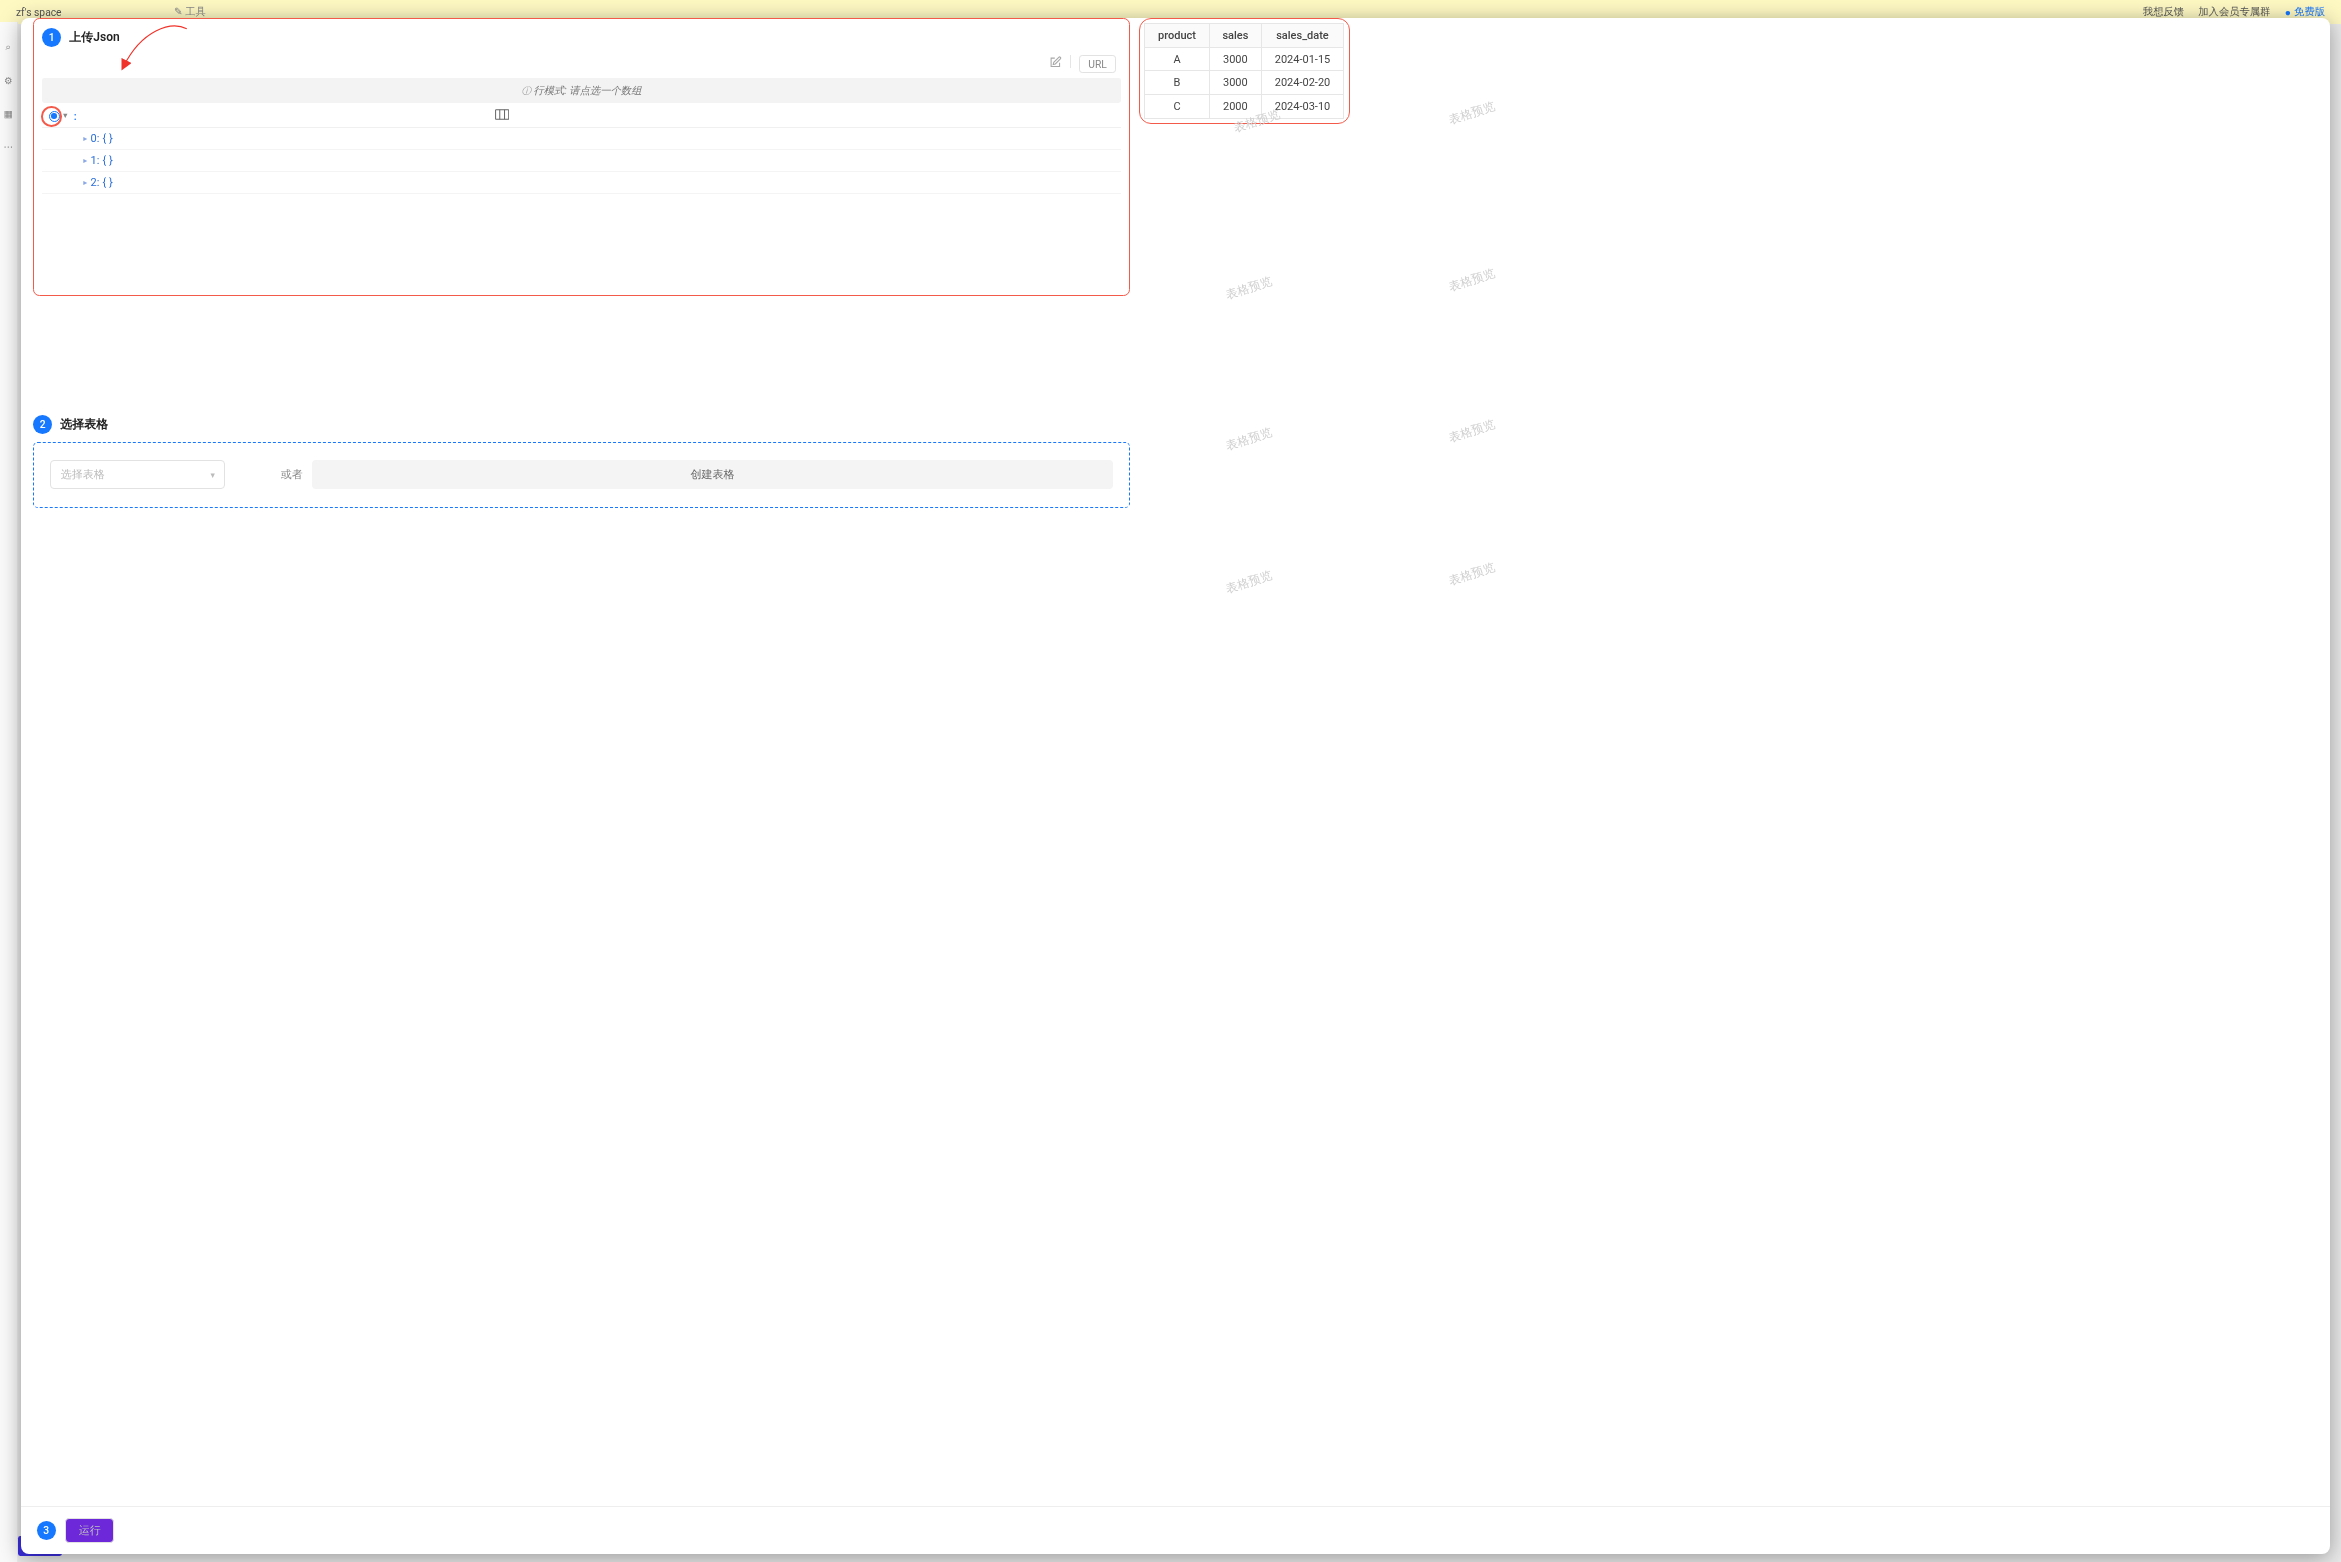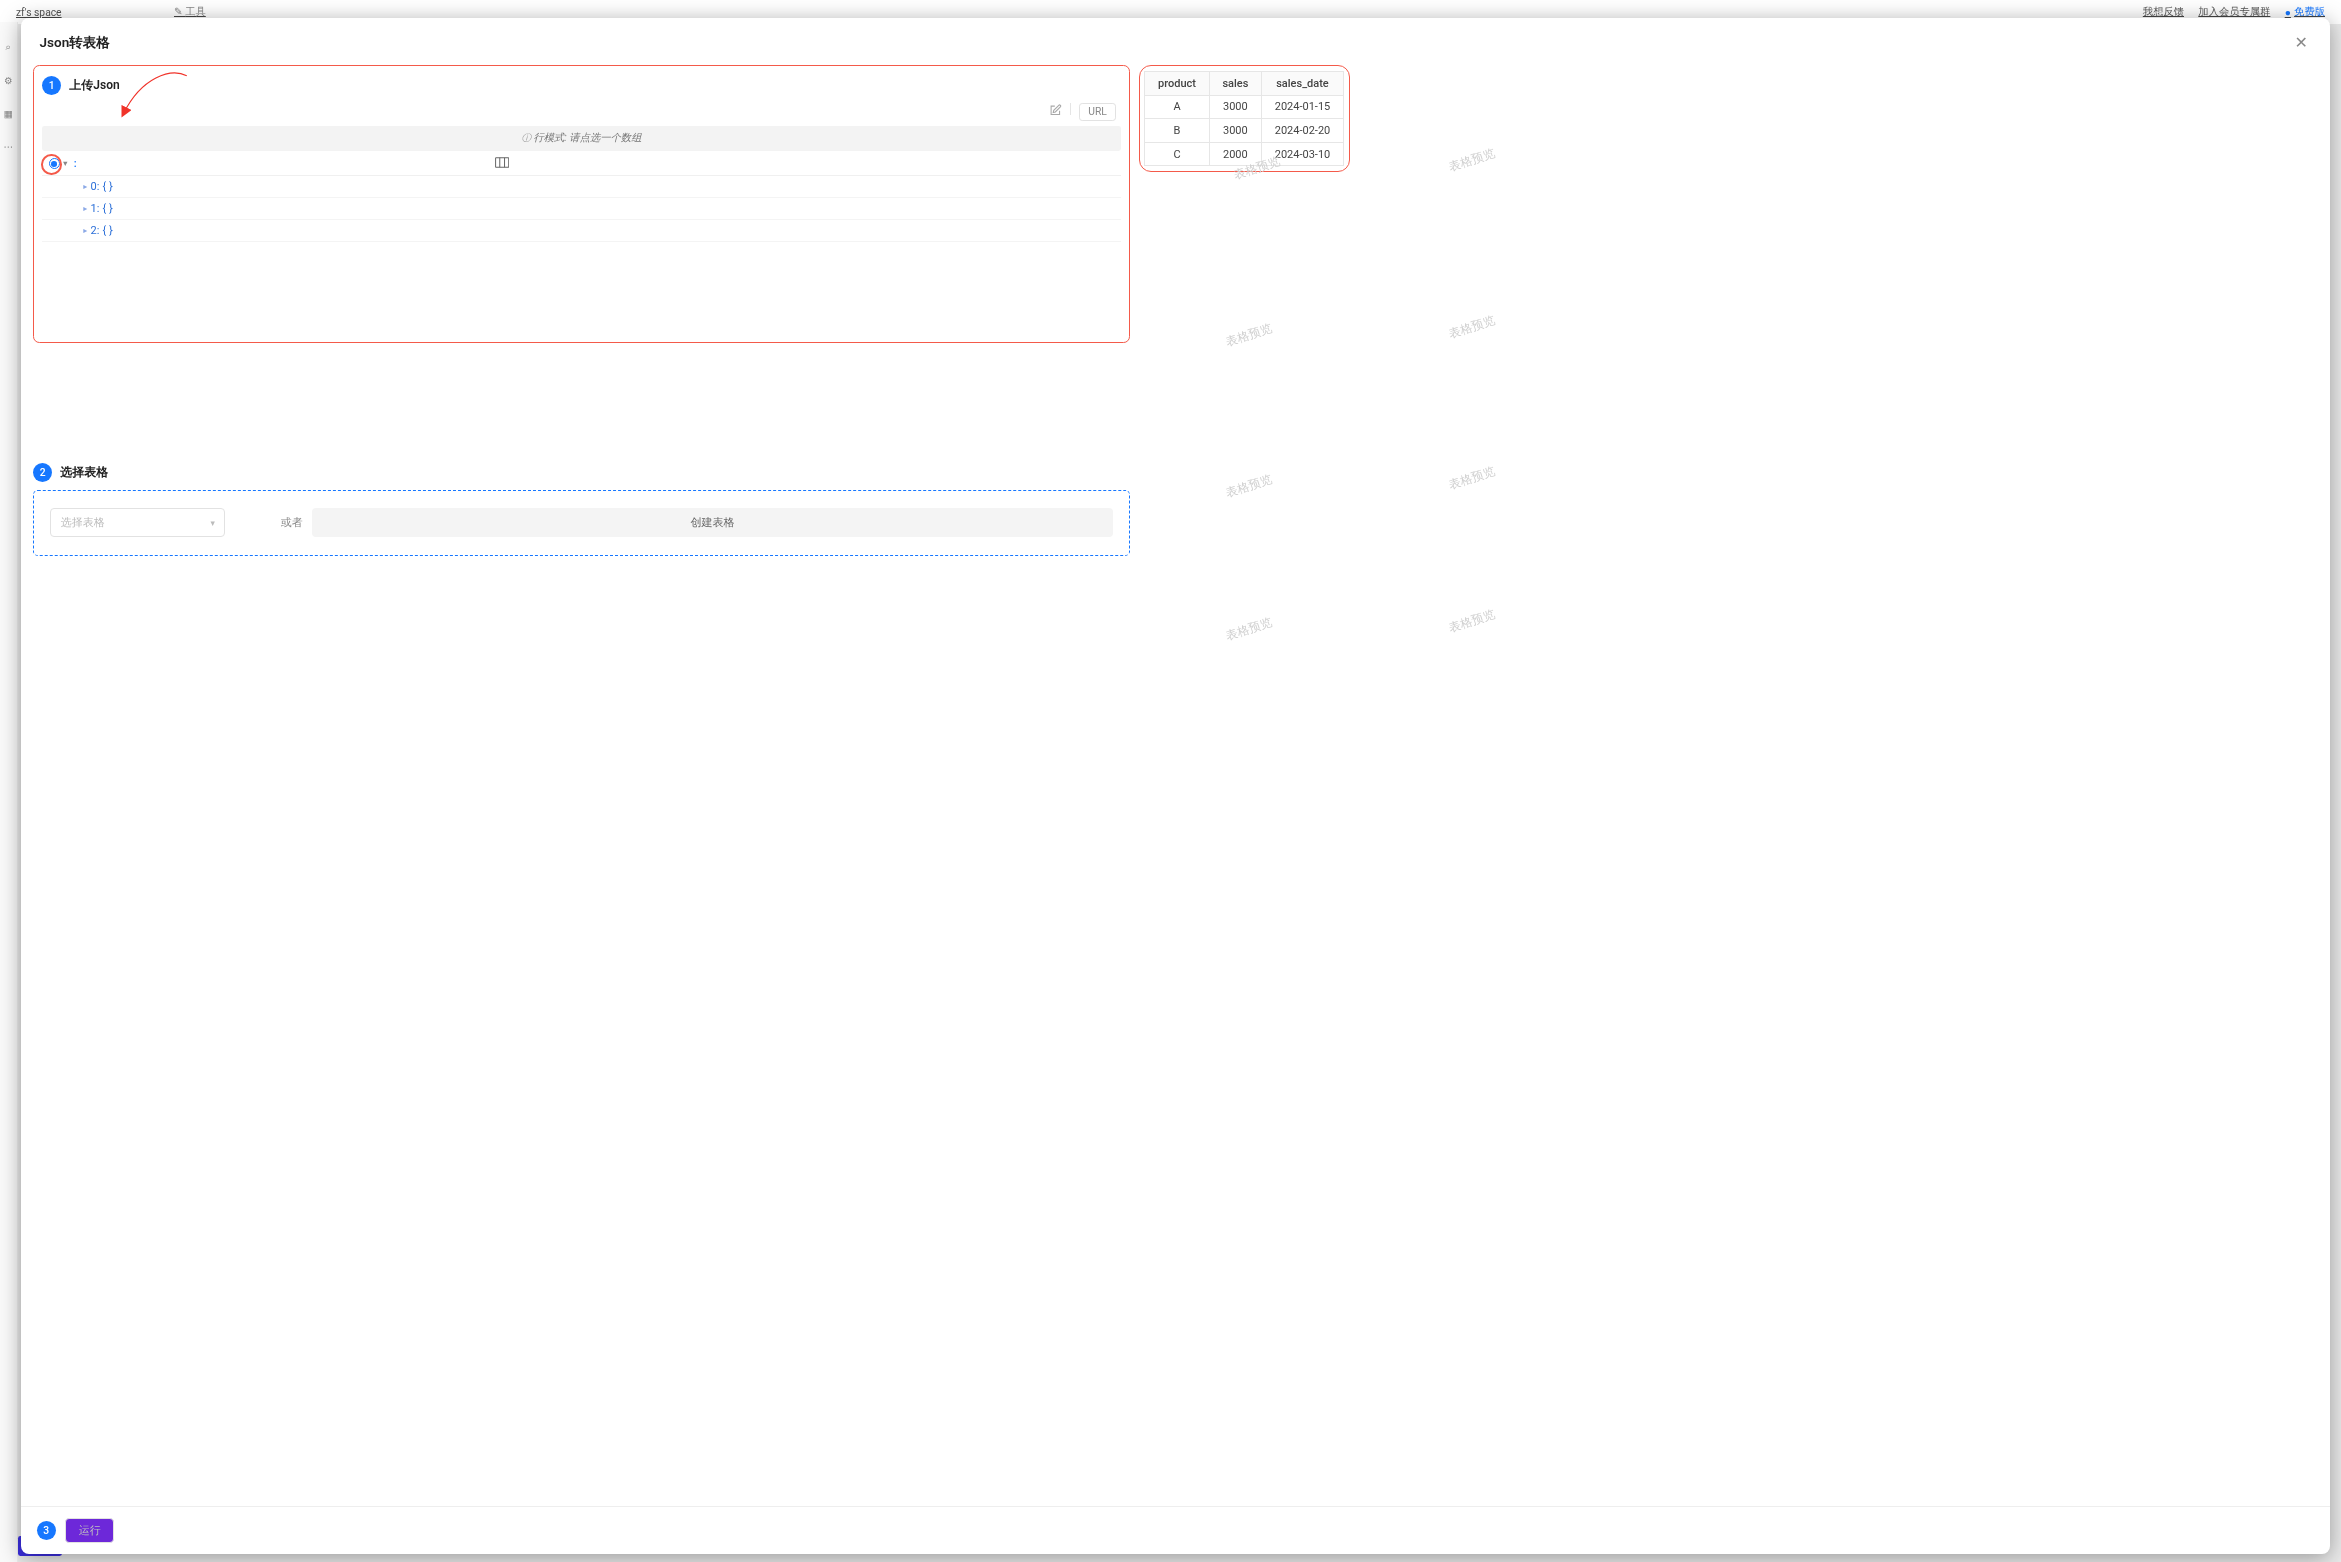--- a/index.html
+++ b/index.html
@@ -13,23 +13,22 @@
   }
   .bg-header {
     position: absolute;
     top: 0; left: 0; right: 0;
     height: 22px;
     display: flex;
     align-items: center;
     padding: 12px 16px;
     font-size: 10.3px;
     color: #444;
-    background: #ffffff;
+    background: #fef9c3;
     justify-content: space-between;
-    text-decoration: underline;
   }
   .bg-header .left { display:flex; gap:6.4px; align-items:center; color:#555;}
   .bg-header .right { display:flex; gap:14.3px; align-items:center; color:#555;}
   .bg-header .right .blue { color:#1677ff; display:flex; align-items:center; gap:3.2px;}
   .bg-sidebar-stub {
     position:absolute;
     left:0; top:22px; bottom:0;
     width:17.5px;
     background:#fafafa;
     border-right:0.8px solid #eee;
@@ -269,24 +268,20 @@
   </div>
   <div class="bg-sidebar-stub">
     <span>⌕</span>
       <span>⚙</span>
       <span>▦</span>
       <span>⋯</span>
   </div>
   <div class="bg-bottom-tag">免费版</div>
 
   <div class="modal">
-    <div class="modal-header">
-      <div class="modal-title">Json转表格</div>
-      <div class="close-btn">✕</div>
-    </div>
 
     <div class="modal-body">
 
       <div class="left-pane">
 
         <div class="highlight-box-1">
           <div class="step-header">
             <span class="step-badge">1</span>
             <span class="step-title">上传Json</span>
           </div>

